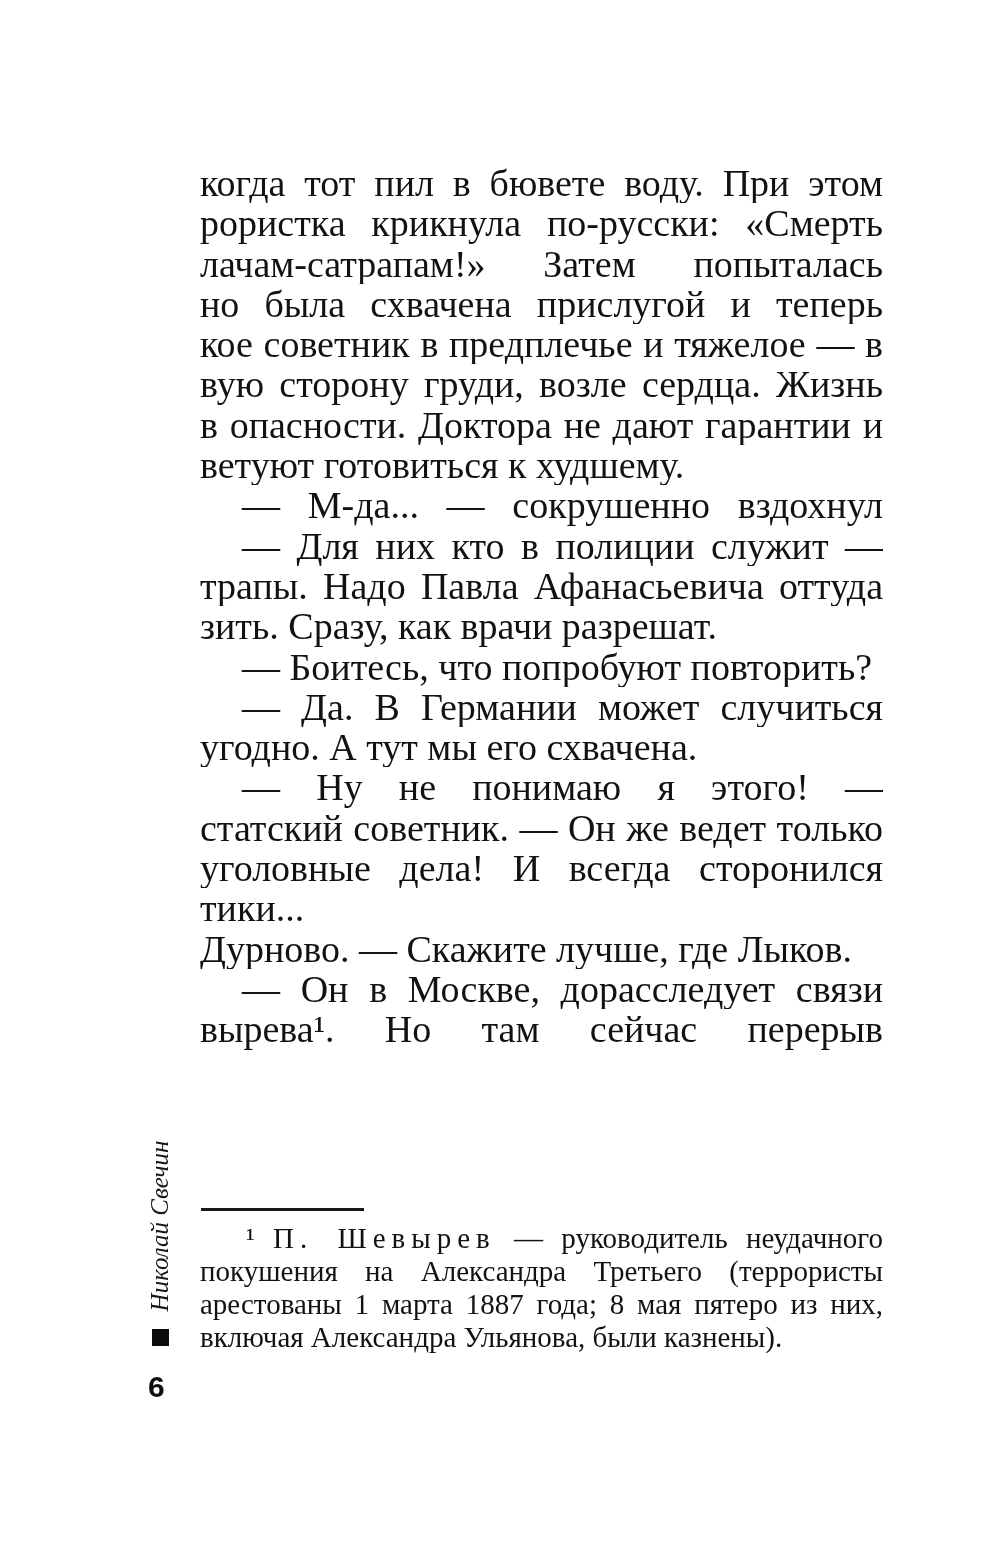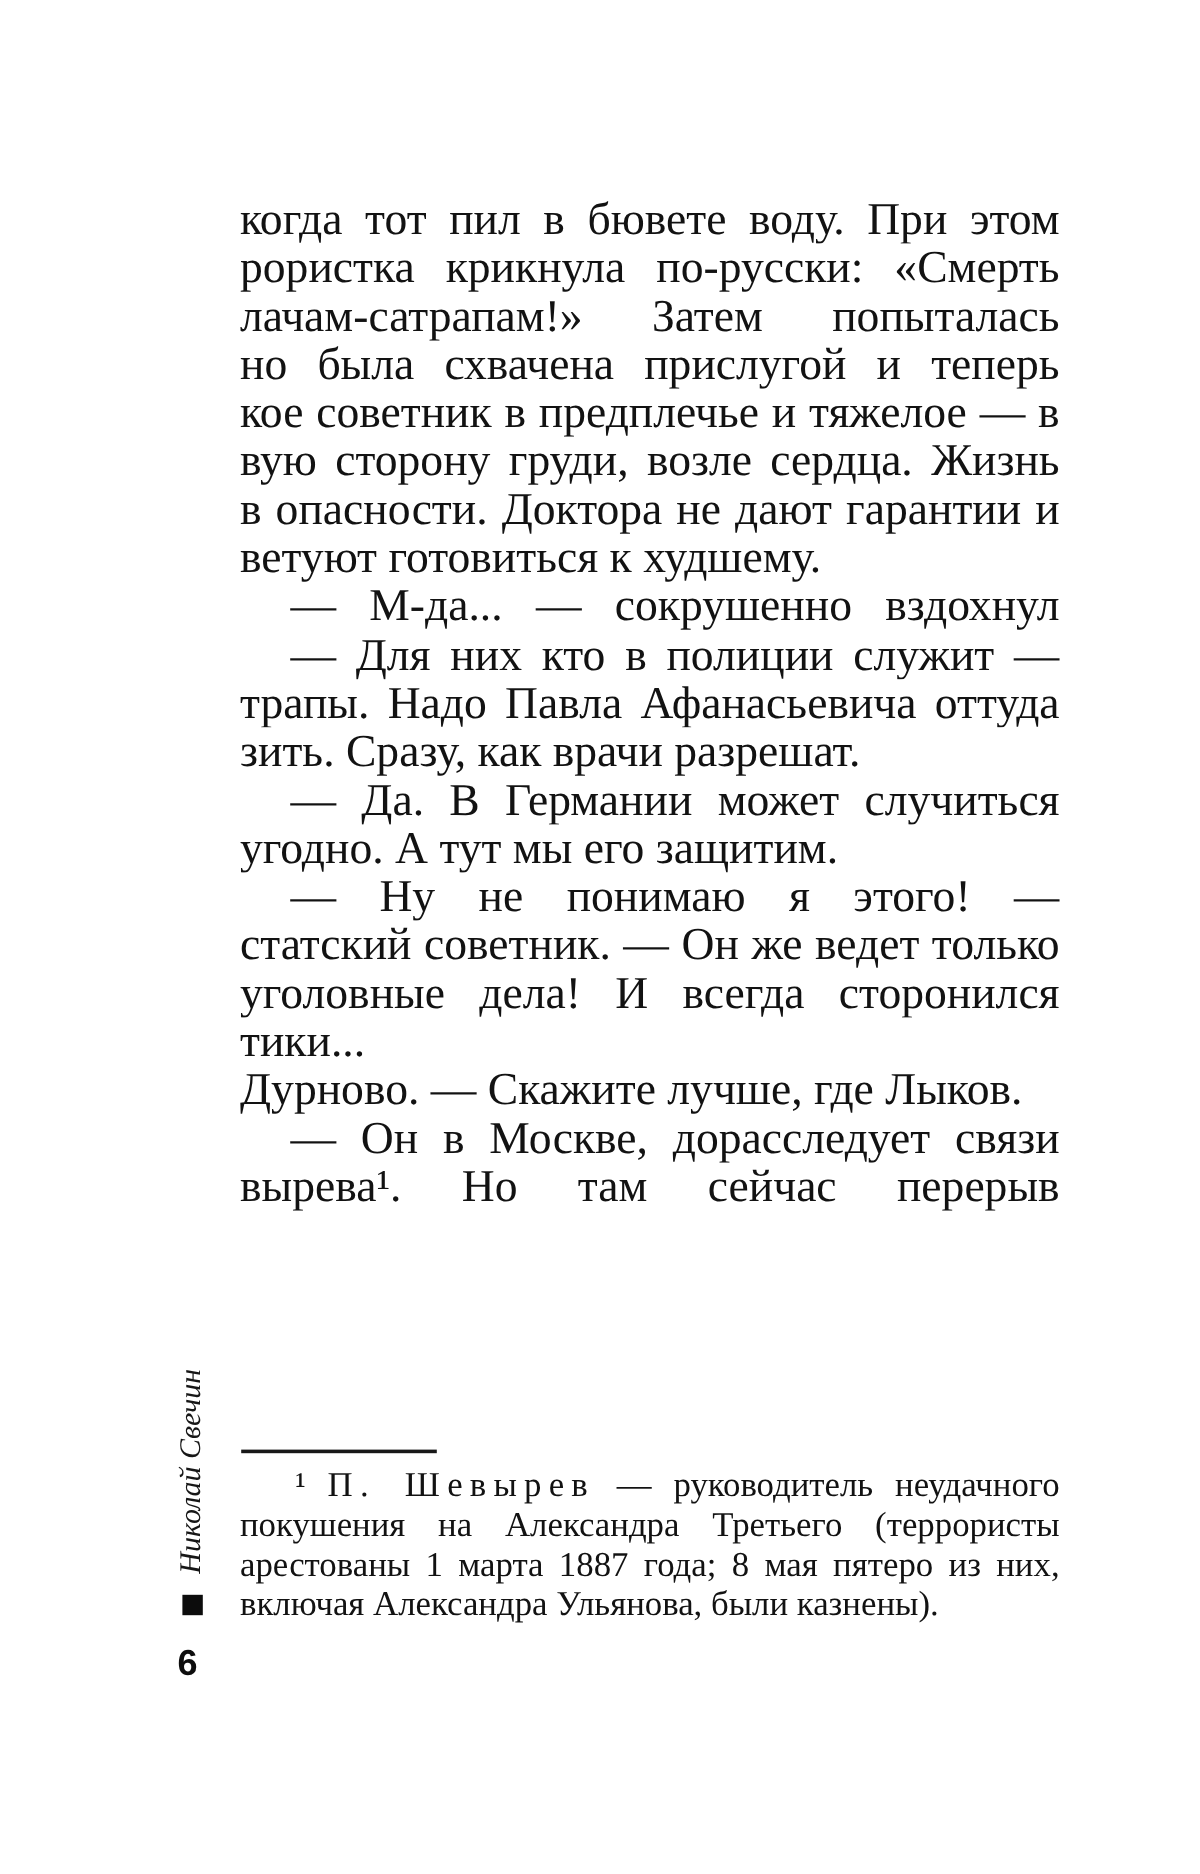--- a/index.html
+++ b/index.html
@@ -109,22 +109,23 @@
       <div class="ln">лачам-сатрапам!» Затем попыталась убежать,</div>
       <div class="ln">но была схвачена прислугой и теперь сидит</div>
       <div class="ln">кое советник в предплечье и тяжелое — в ле-</div>
       <div class="ln">вую сторону груди, возле сердца. Жизнь его</div>
       <div class="ln">в опасности. Доктора не дают гарантии и со-</div>
       <div class="ln end">ветуют готовиться к худшему.</div>
       <div class="ln ind">— М-да... — сокрушенно вздохнул Цур-</div>
       <div class="ln ind">— Для них кто в полиции служит — все са-</div>
       <div class="ln">трапы. Надо Павла Афанасьевича оттуда уво-</div>
       <div class="ln end">зить. Сразу, как врачи разрешат.</div>
+      <div class="ln ind end">— Боитесь, что попробуют повторить?</div>
       <div class="ln ind">— Да. В Германии может случиться что</div>
-      <div class="ln end">угодно. А тут мы его защитим.</div>
+      <div class="ln end">угодно. А тут мы его схвачена.</div>
       <div class="ln ind">— Ну не понимаю я этого! — вскинулся</div>
       <div class="ln">статский советник. — Он же ведет только</div>
       <div class="ln">уголовные дела! И всегда сторонился поли-</div>
       <div class="ln end">тики...</div>
       <div class="ln end">Дурново. — Скажите лучше, где Лыков.</div>
       <div class="ln ind">— Он в Москве, дорасследует связи Ше-</div>
       <div class="ln">вырева¹. Но там сейчас перерыв примерно</div>
     </div>
 
   <div id="footnote-rule"></div>

